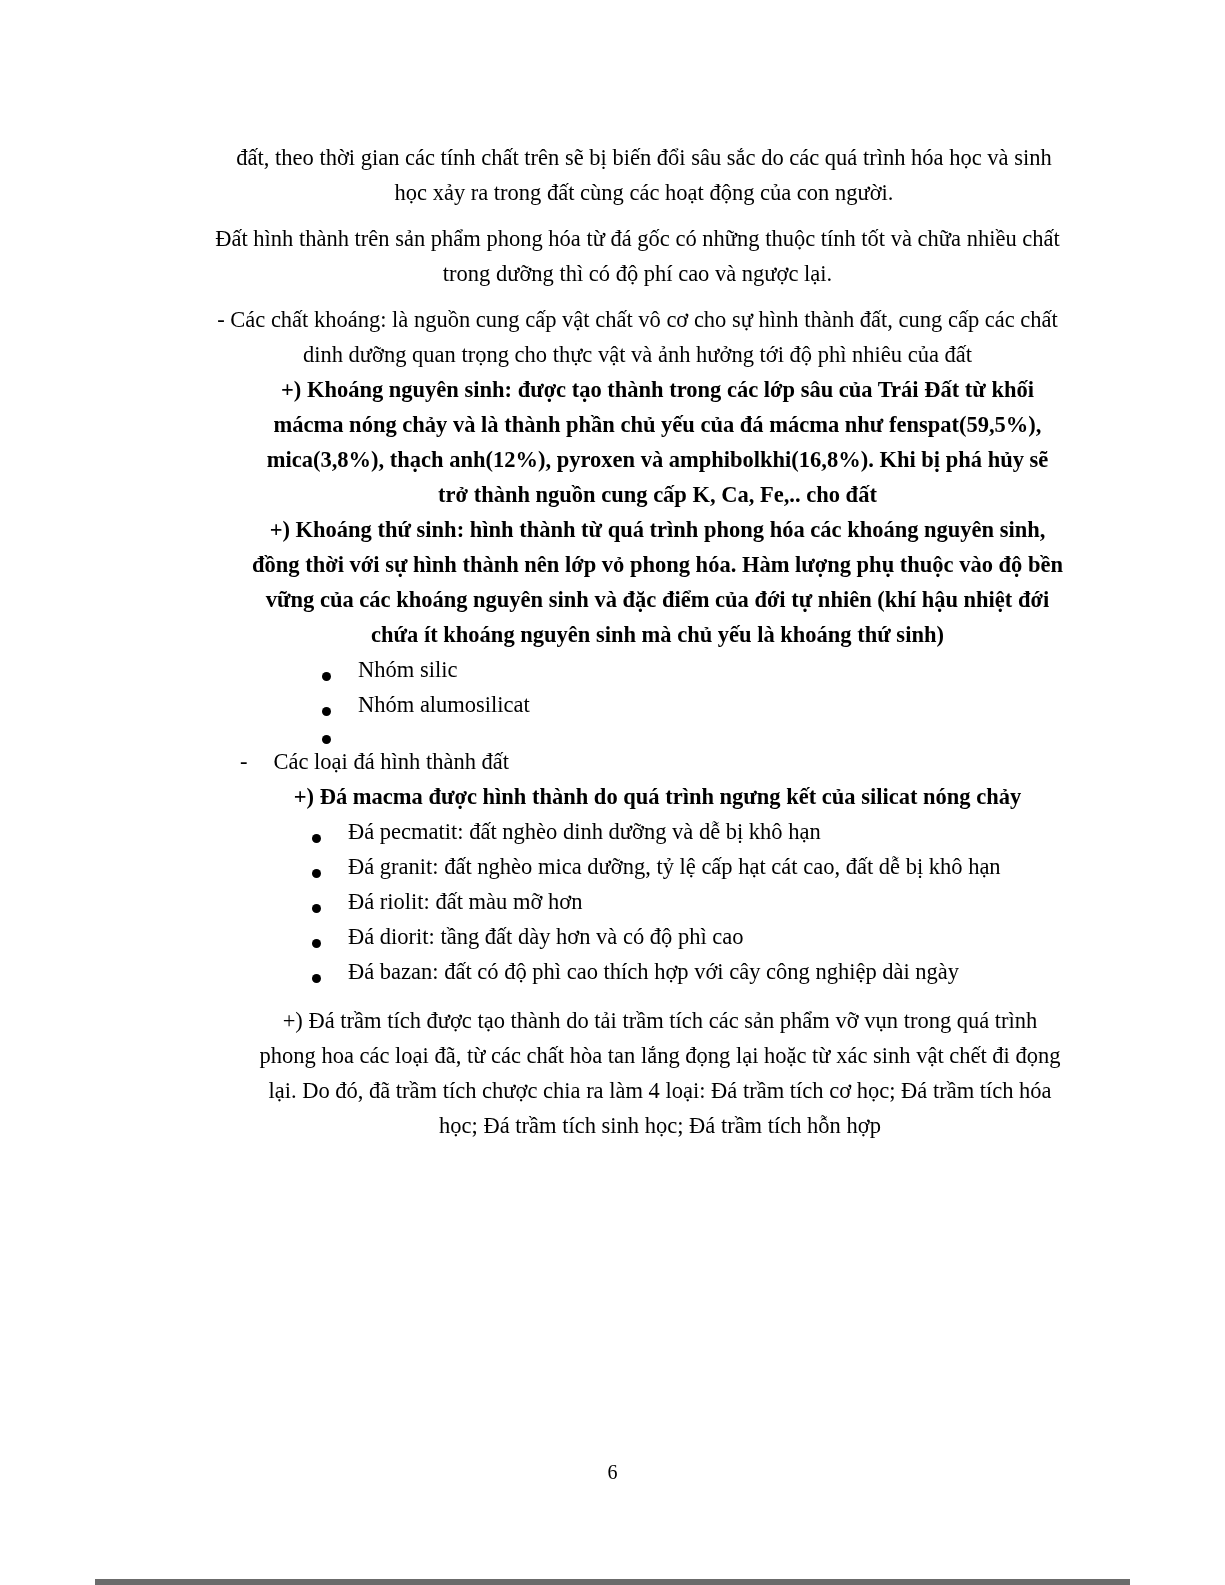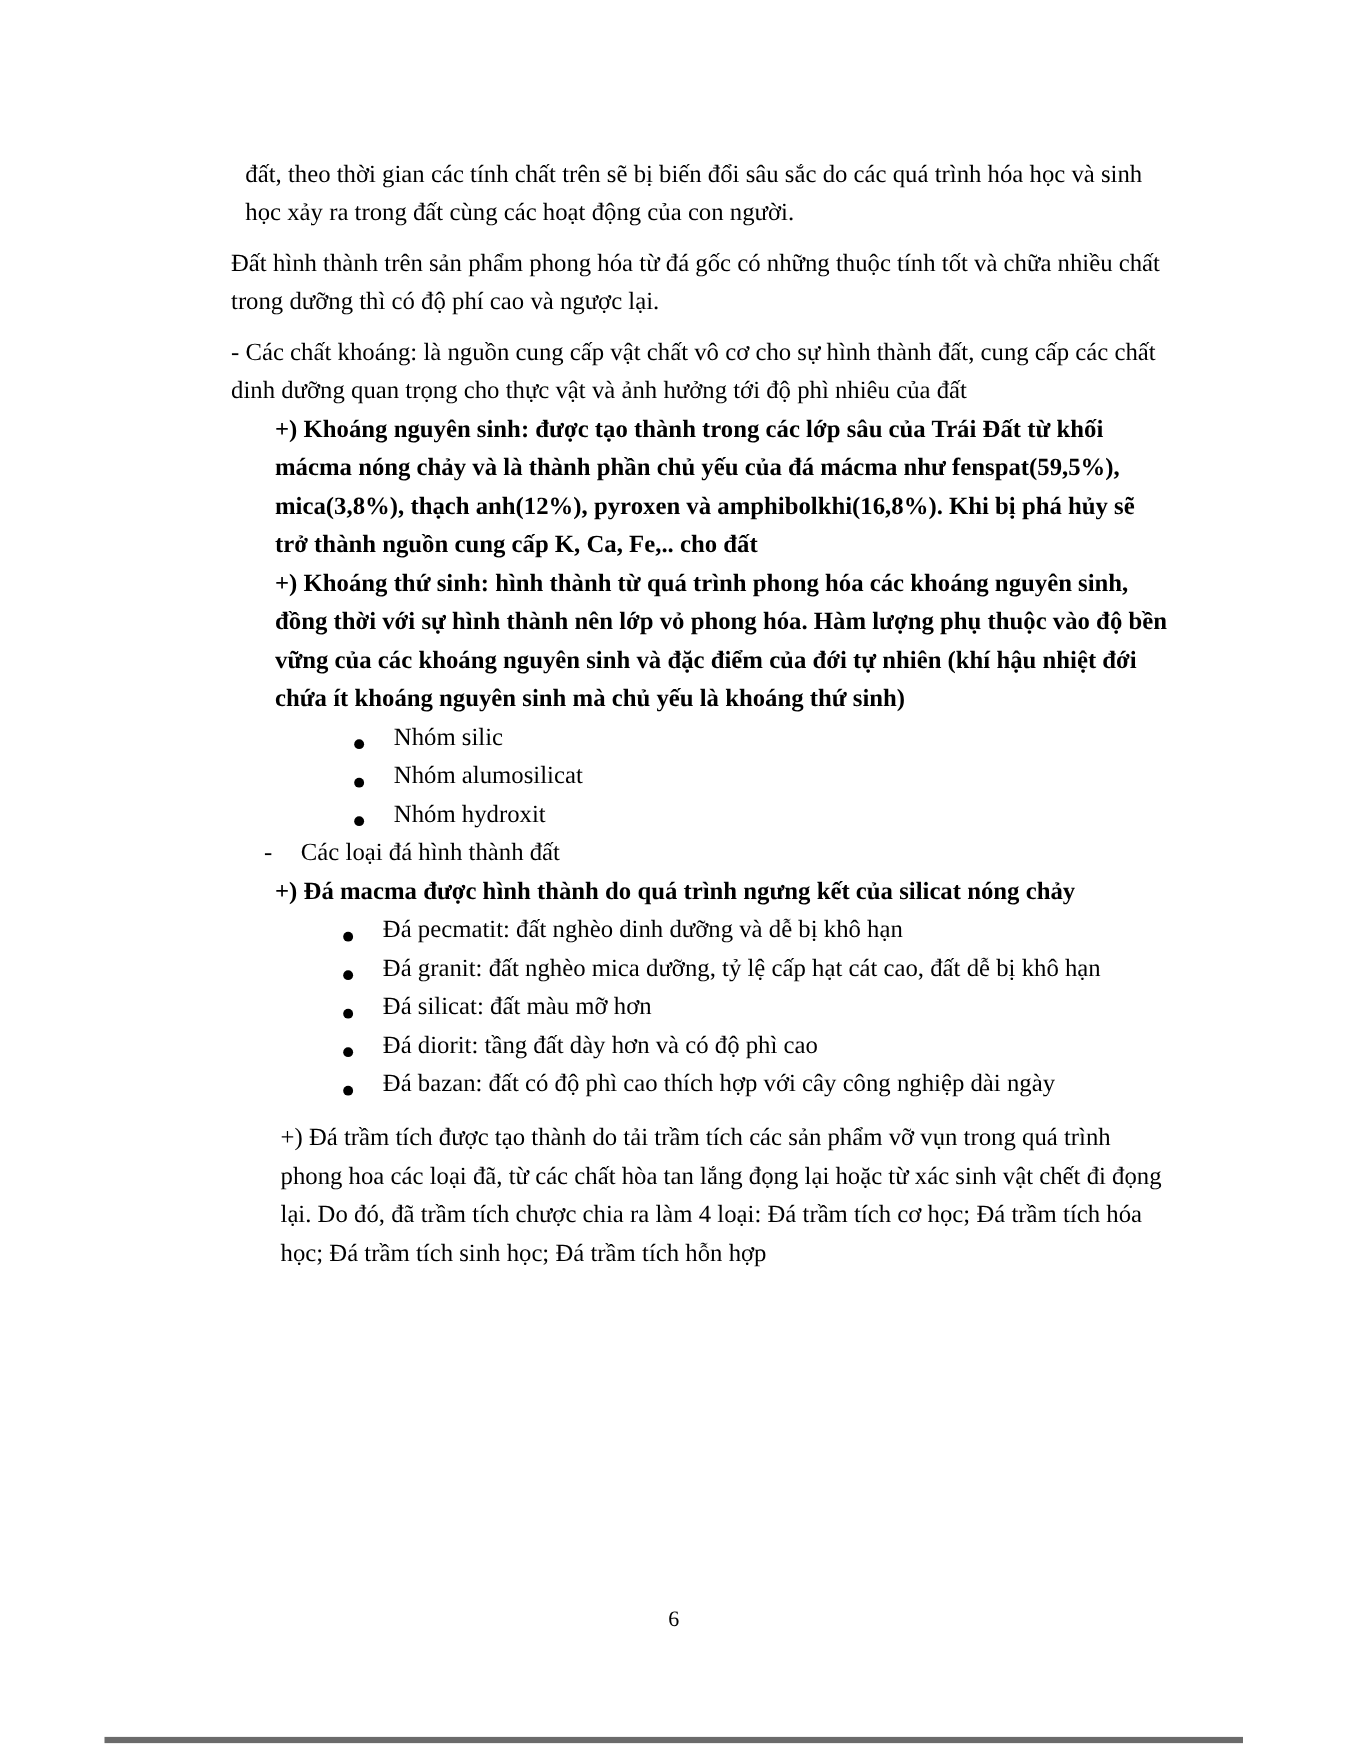--- a/index.html
+++ b/index.html
@@ -14,21 +14,21 @@
     line-height: 35px;
     color: #000000;
     overflow: hidden;
   }
   .content {
     position: absolute;
     top: 140px;
     left: 210px;
     width: 855px;
   }
-  .para { margin-bottom: 0; }
+  .para { margin-bottom: 0; text-align: center; }
   .p-first  { padding-left: 13px; margin-bottom: 11px; }
   .p-body   { margin-bottom: 11px; }
   .p-minerals { margin-bottom: 0; }
   .p-plus   { margin-left: 40px; font-weight: bold; }
   .p-sed    { margin-left: 45px; margin-top: 14px; font-family: Liberation Serif, serif; }
 
   .bullet-item { display: flex; align-items: center; }
   .bullet {
     flex: 0 0 auto;
     width: 9px; height: 9px;
@@ -82,21 +82,20 @@
       <div class="bullet-item">
         <span class="bullet"></span>
         <span class="bullet-text">Nhóm silic</span>
       </div>
       <div class="bullet-item">
         <span class="bullet"></span>
         <span class="bullet-text">Nhóm alumosilicat</span>
       </div>
       <div class="bullet-item">
         <span class="bullet"></span>
-        <span class="bullet-text">Nhóm hydroxit</span>
       </div>
     </div>
 
     <div class="dash-heading">
       <span class="dash-marker">-</span>
       <span>Các loại đá hình thành đất</span>
     </div>
 
     <p class="para p-plus">+) Đá macma được hình thành do quá trình ngưng kết của silicat nóng chảy</p>
 
@@ -104,21 +103,21 @@
       <div class="bullet-item">
         <span class="bullet"></span>
         <span class="bullet-text">Đá pecmatit: đất nghèo dinh dưỡng và dễ bị khô hạn</span>
       </div>
       <div class="bullet-item">
         <span class="bullet"></span>
         <span class="bullet-text">Đá granit: đất nghèo mica dưỡng, tỷ lệ cấp hạt cát cao, đất dễ bị khô hạn</span>
       </div>
       <div class="bullet-item">
         <span class="bullet"></span>
-        <span class="bullet-text">Đá silicat: đất màu mỡ hơn</span>
+        <span class="bullet-text">Đá riolit: đất màu mỡ hơn</span>
       </div>
       <div class="bullet-item">
         <span class="bullet"></span>
         <span class="bullet-text">Đá diorit: tầng đất dày hơn và có độ phì cao</span>
       </div>
       <div class="bullet-item">
         <span class="bullet"></span>
         <span class="bullet-text">Đá bazan: đất có độ phì cao thích hợp với cây công nghiệp dài ngày</span>
       </div>
     </div>

